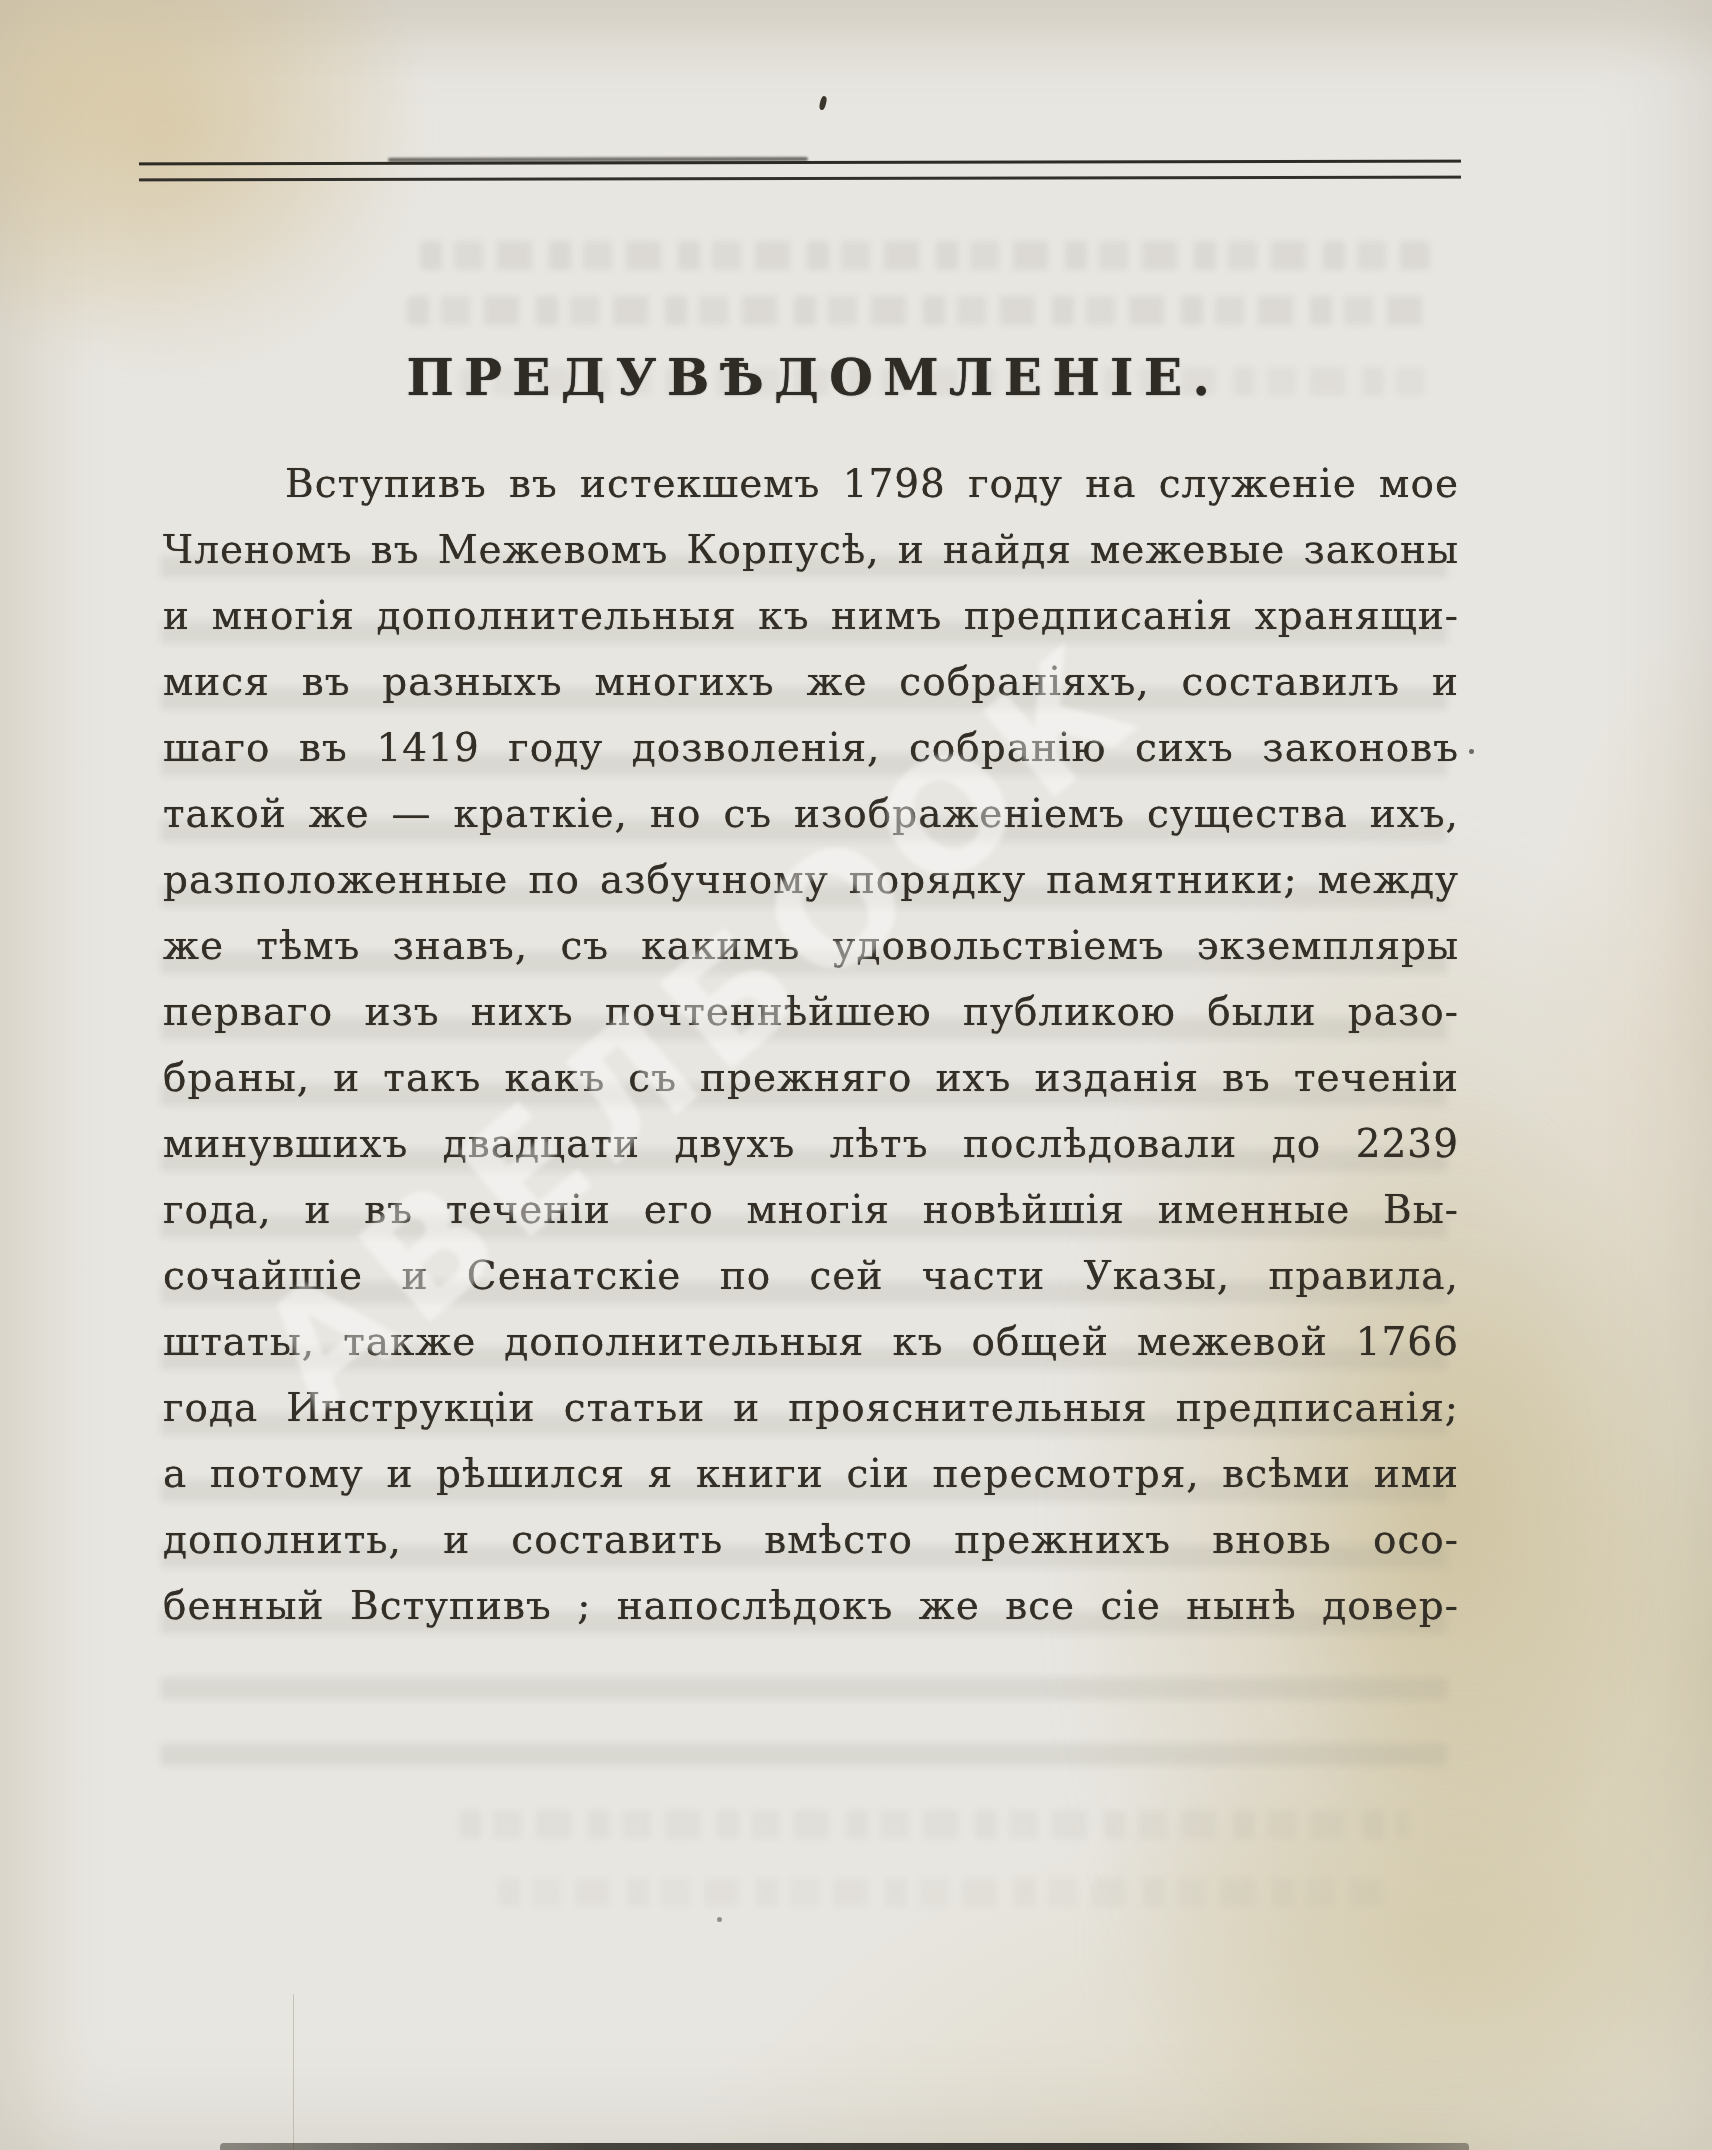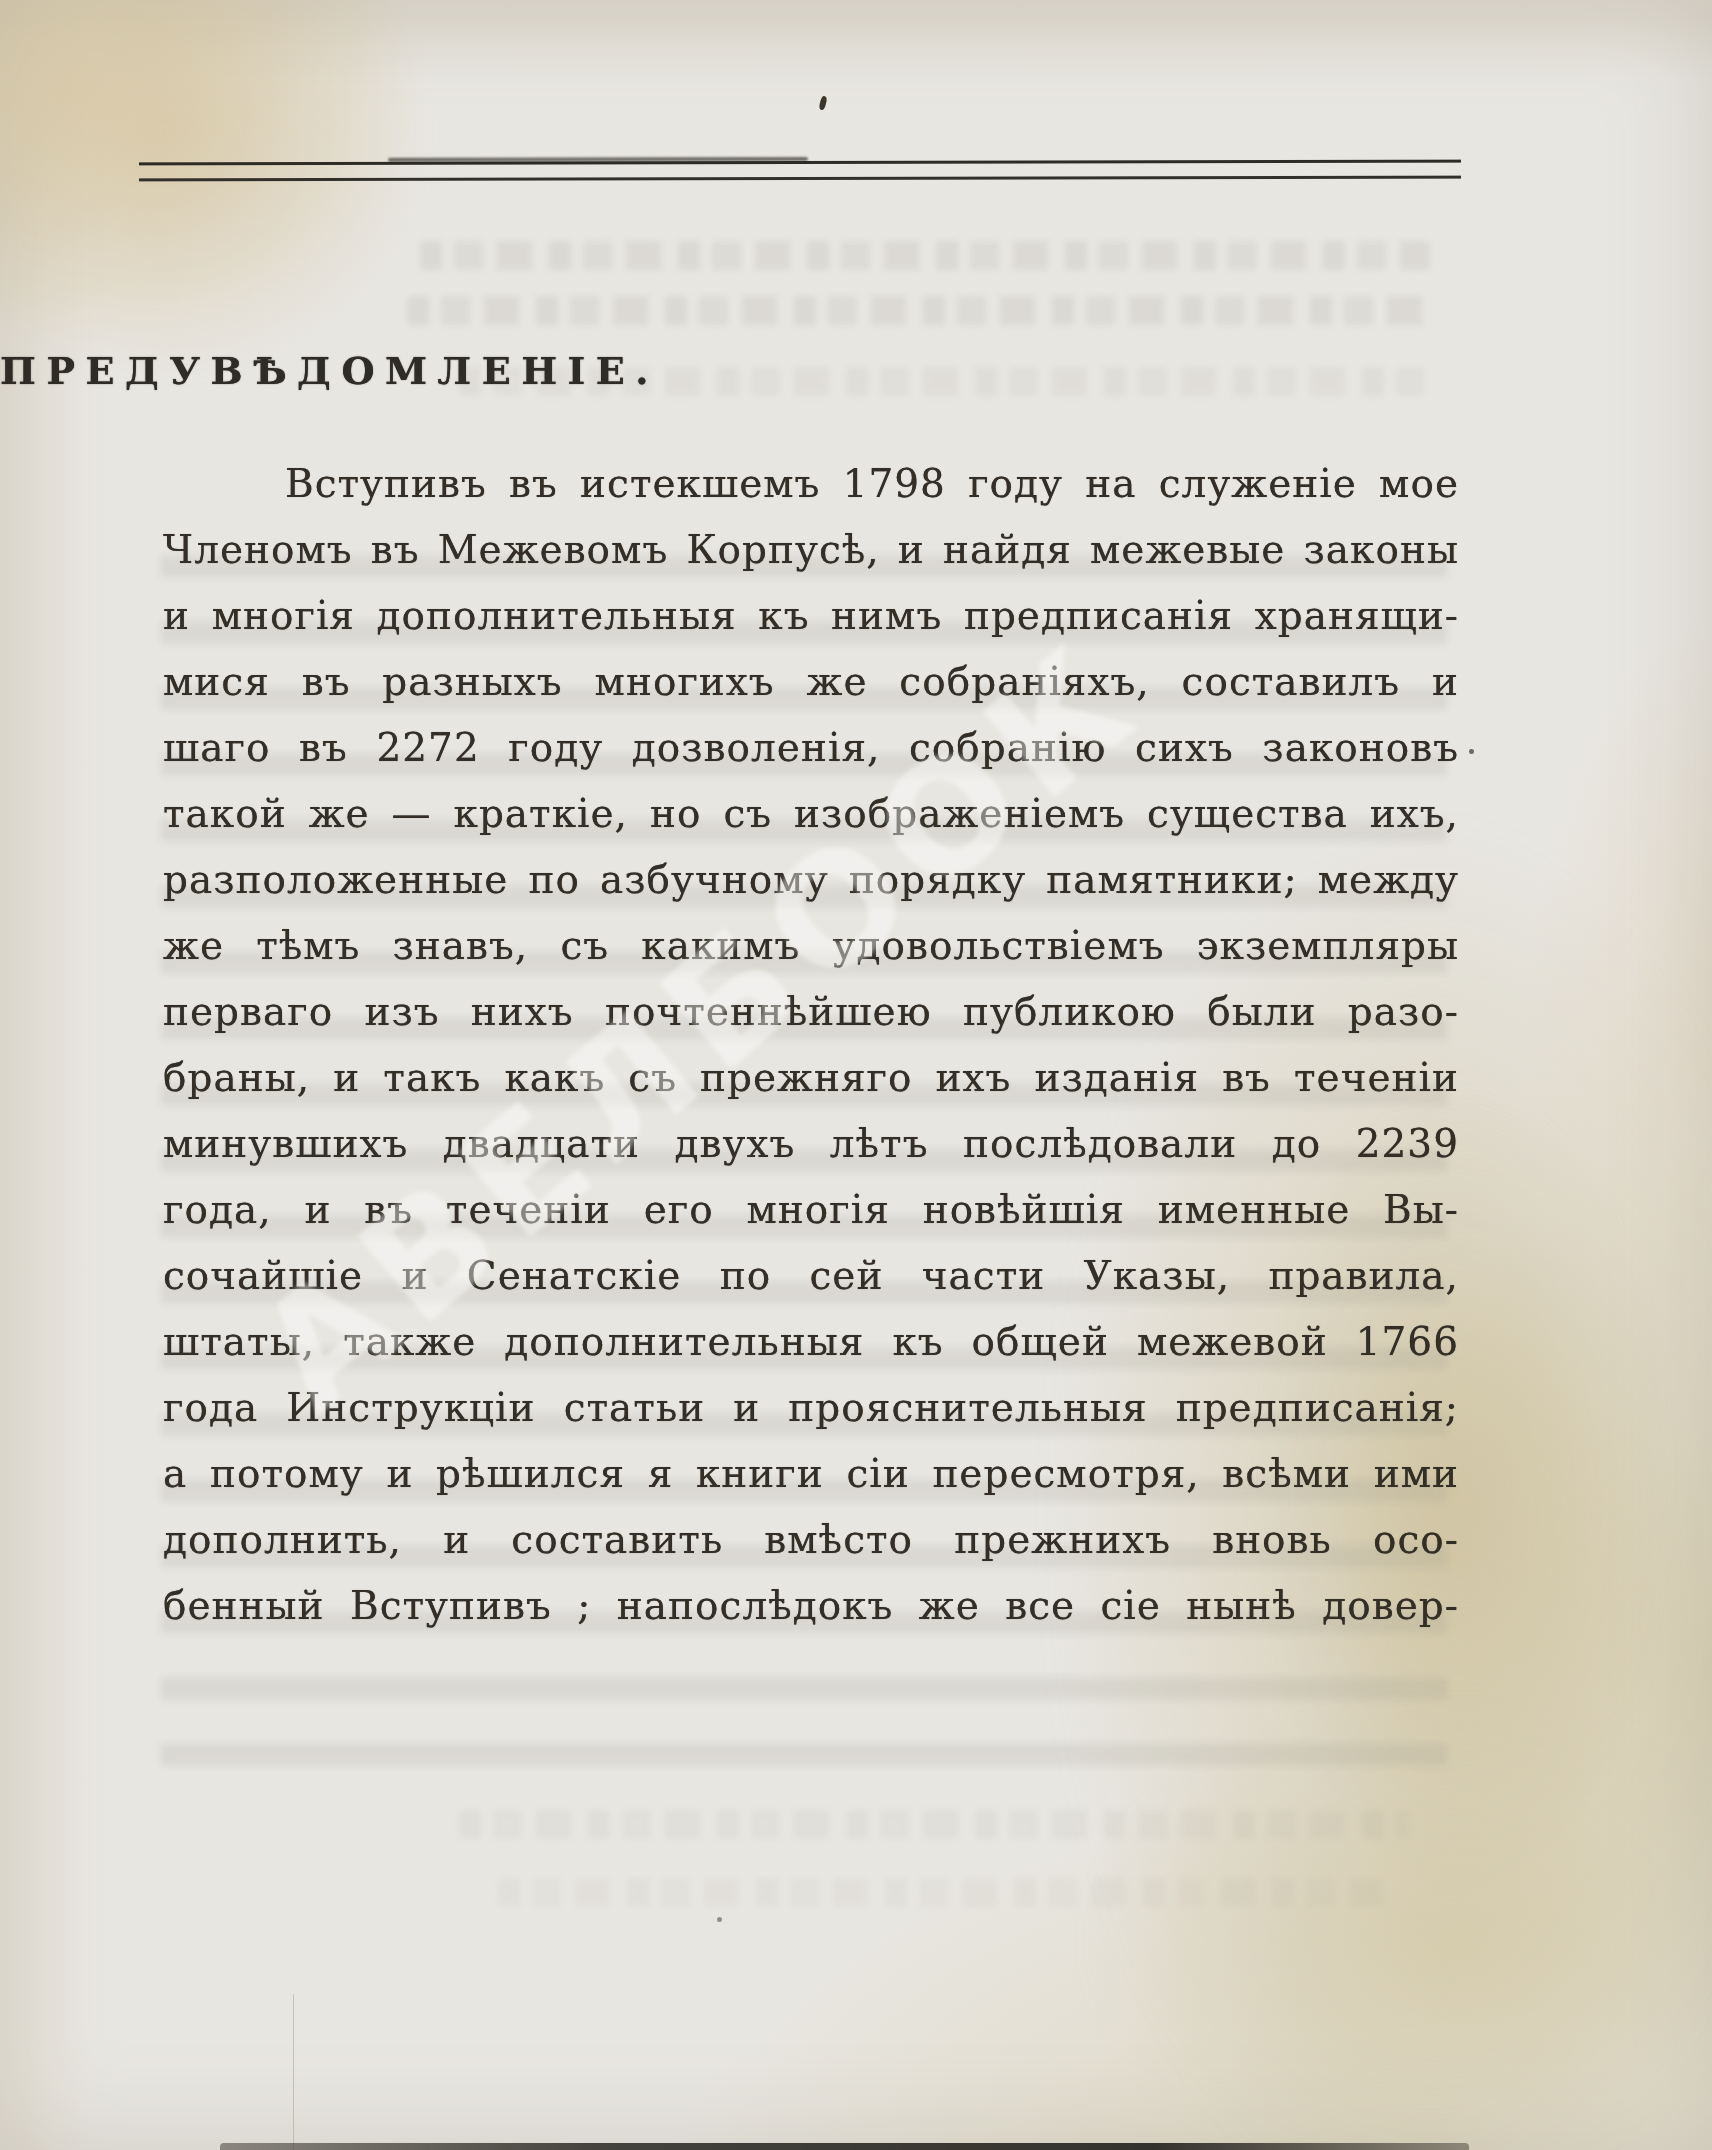--- a/index.html
+++ b/index.html
@@ -69,21 +69,22 @@
     transform:rotate(-0.12deg);
     filter:blur(0.4px);
   }
   .top-rule::after{
     content:"";position:absolute;left:249px;top:-7.2px;width:420px;height:4.6px;
     background:rgba(44,42,36,.65);border-radius:2.6px;filter:blur(1.3px);
   }
   
   .title{
     position:absolute;left:0;top:300px;width:1627px;
-    font-size:38px;font-weight:bold;letter-spacing:10.5px;
+    text-align:center;
+    font-size:50px;font-weight:bold;letter-spacing:10.5px;
     color:#2e2c25;
     text-shadow:0 0 0.7px rgba(46,44,37,.9), 0 0 2px rgba(46,44,37,.25);
     margin-top:48px;
   }
   
   .paragraph{
     position:absolute;left:155px;top:451px;width:1296px;
     color:#332f27;
     margin-left:8px;
   }
@@ -141,21 +142,21 @@
 
   <div class="top-rule"></div>
 
   <div class="layer-text">
     <h1 class="title">ПРЕДУВѢДОМЛЕНІЕ.</h1>
     <div class="paragraph">
         <div class="text-line">Вступивъ въ истекшемъ 1798 году на служеніе мое</div>
         <div class="text-line">Членомъ въ Межевомъ Корпусѣ, и найдя межевые законы</div>
         <div class="text-line">и многія дополнительныя къ нимъ предписанія хранящи-</div>
         <div class="text-line">мися въ разныхъ многихъ же собраніяхъ, составилъ и</div>
-        <div class="text-line">шаго въ 2272 году дозволенія, собранію сихъ законовъ</div>
+        <div class="text-line">шаго въ 1419 году дозволенія, собранію сихъ законовъ</div>
         <div class="text-line">такой же — краткіе, но съ изображеніемъ существа ихъ,</div>
         <div class="text-line">разположенные по азбучному порядку памятники; между</div>
         <div class="text-line">же тѣмъ знавъ, съ какимъ удовольствіемъ экземпляры</div>
         <div class="text-line">перваго изъ нихъ почтеннѣйшею публикою были разо-</div>
         <div class="text-line">браны, и такъ какъ съ прежняго ихъ изданія въ теченіи</div>
         <div class="text-line">минувшихъ двадцати двухъ лѣтъ послѣдовали до 2239</div>
         <div class="text-line">года, и въ теченіи его многія новѣйшія именные Вы-</div>
         <div class="text-line">сочайшіе и Сенатскіе по сей части Указы, правила,</div>
         <div class="text-line">штаты, также дополнительныя къ общей межевой 1766</div>
         <div class="text-line">года Инструкціи статьи и прояснительныя предписанія;</div>

